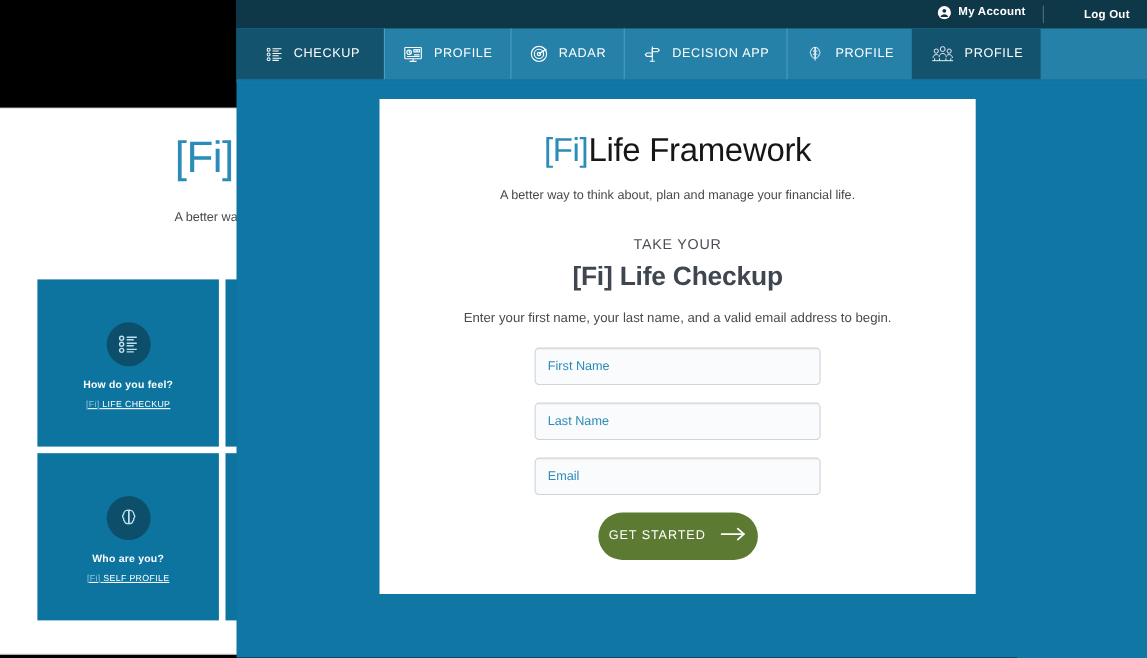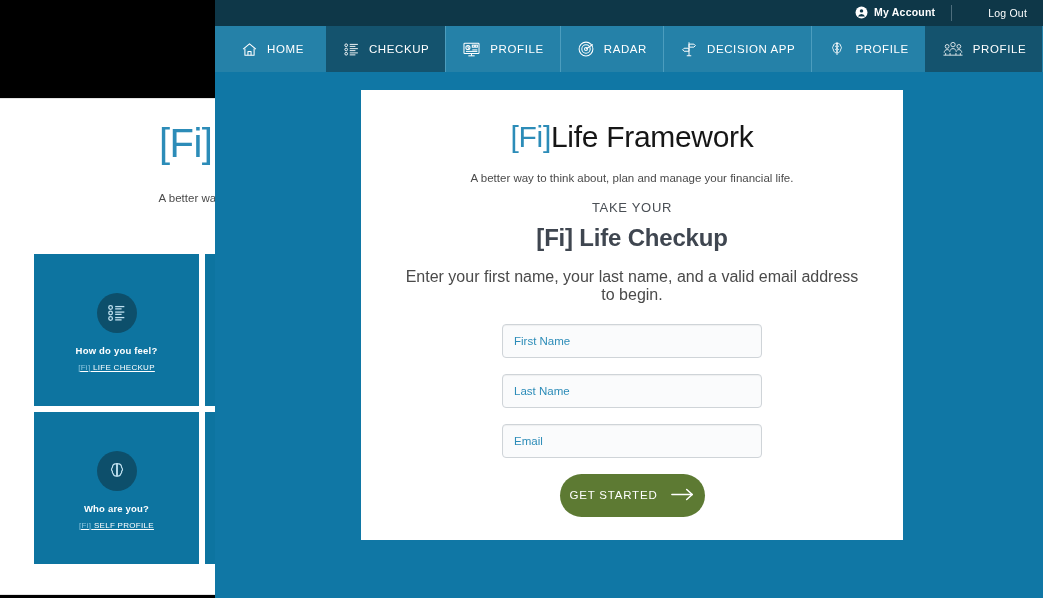--- a/index.html
+++ b/index.html
@@ -83,21 +83,21 @@
   }
   .topbar .acct {
     display: flex; align-items: flex-start; gap: 6px;
     color: #ffffff; font-size: 10.5px; font-weight: bold;
     letter-spacing: .2px;
   }
   .topbar .divider {
     width: 1px; height: 16px; background: #4d6d7c; margin: 0 16px;
   }
   .topbar .logout {
-    color: #ffffff; font-size: 10.5px; font-weight: normal; letter-spacing: .2px; padding-left: 20px;
+    color: #ffffff; font-size: 10.5px; font-weight: bold; letter-spacing: .2px; padding-left: 20px;
   }
 
   
   .nav {
     height: 49px; width: 100%;
     background: #2581a8;
     display: flex;
     border-bottom: 3px solid #1077a5;
   }
   .nav .tab {
@@ -111,46 +111,46 @@
     white-space: nowrap;
   }
   .nav .tab:first-child { border-left: none; padding-left: 26px; padding-right: 22px;}
   .nav .tab.active { background: #14536e; border-left-color: #14536e; }
   .nav .tab.active + .tab { border-left-color: #4c9dbe; }
   .nav .tab svg { display: block; }
 
   
   .card {
     position: absolute;
-    left: 146px; top: 90px;
+    left: 130px; top: 90px;
     width: 542px; height: 450px;
     background: #ffffff;
   }
   .card-inner { padding: 30px 40px 0; text-align: center; }
   .logo {
     font-size: 30px; font-weight: 400; letter-spacing: -0.3px;
     white-space: nowrap; line-height: 1.15;
   }
   .logo .fi { color: #2c8cb8; }
   .logo .rest { color: #161616; }
   .tagline {
     margin-top: 17px;
     font-size: 11.5px; color: #4a4a4a;
   }
   .take-your {
-    margin-top: 16px;
+    margin-top: 30px;
     font-size: 13px; color: #4a4f55; letter-spacing: .7px;
   }
   .headline {
     margin-top: 9px;
     font-size: 24px; font-weight: bold; color: #3f4650; letter-spacing: -0.2px;
   }
   .instruct {
     margin-top: 16px;
-    font-size: 16px; color: #4a4a4a;
+    font-size: 12px; color: #4a4a4a;
   }
 
   .form { margin-top: 20px; display: flex; flex-direction: column; align-items: center; }
   .field {
     width: 260px; height: 34px;
     margin-bottom: 16px;
     border: 1px solid #cfd4d8;
     border-radius: 4px;
     background: #fafbfc;
     box-shadow: inset 0 1px 1px rgba(0,0,0,.05);
@@ -238,30 +238,20 @@
           </svg>
         </span>
         <span>My Account</span>
       </div>
       <div class="divider"></div>
       <div class="logout">Log Out</div>
     </div>
 
     <div class="nav">
 
-      <div class="tab">
-        <span>
-          <svg width="17" height="17" viewBox="0 0 24 24" fill="none" stroke="#ffffff" stroke-width="1.5" stroke-linejoin="round">
-            <path d="M3 11.5L12 4l9 7.5"></path>
-              <path d="M5.5 10.5V20h13v-9.5"></path>
-              <path d="M9.8 20v-5.3h4.4V20"></path>
-          </svg>
-        </span>
-        <span>HOME</span>
-      </div>
 
       <div class="tab active">
         <span>
           <svg width="17" height="17" viewBox="0 0 24 24" fill="none" stroke="#ffffff" stroke-width="1.3">
             <circle cx="4.5" cy="6" r="1.9"></circle>
               <circle cx="4.5" cy="12" r="1.9"></circle>
               <circle cx="4.5" cy="18" r="1.9"></circle>
             <line x1="9.5" y1="4.8" x2="21" y2="4.8"></line>
               <line x1="9.5" y1="7.6" x2="17.5" y2="7.6"></line>
             <line x1="9.5" y1="10.8" x2="21" y2="10.8"></line>

